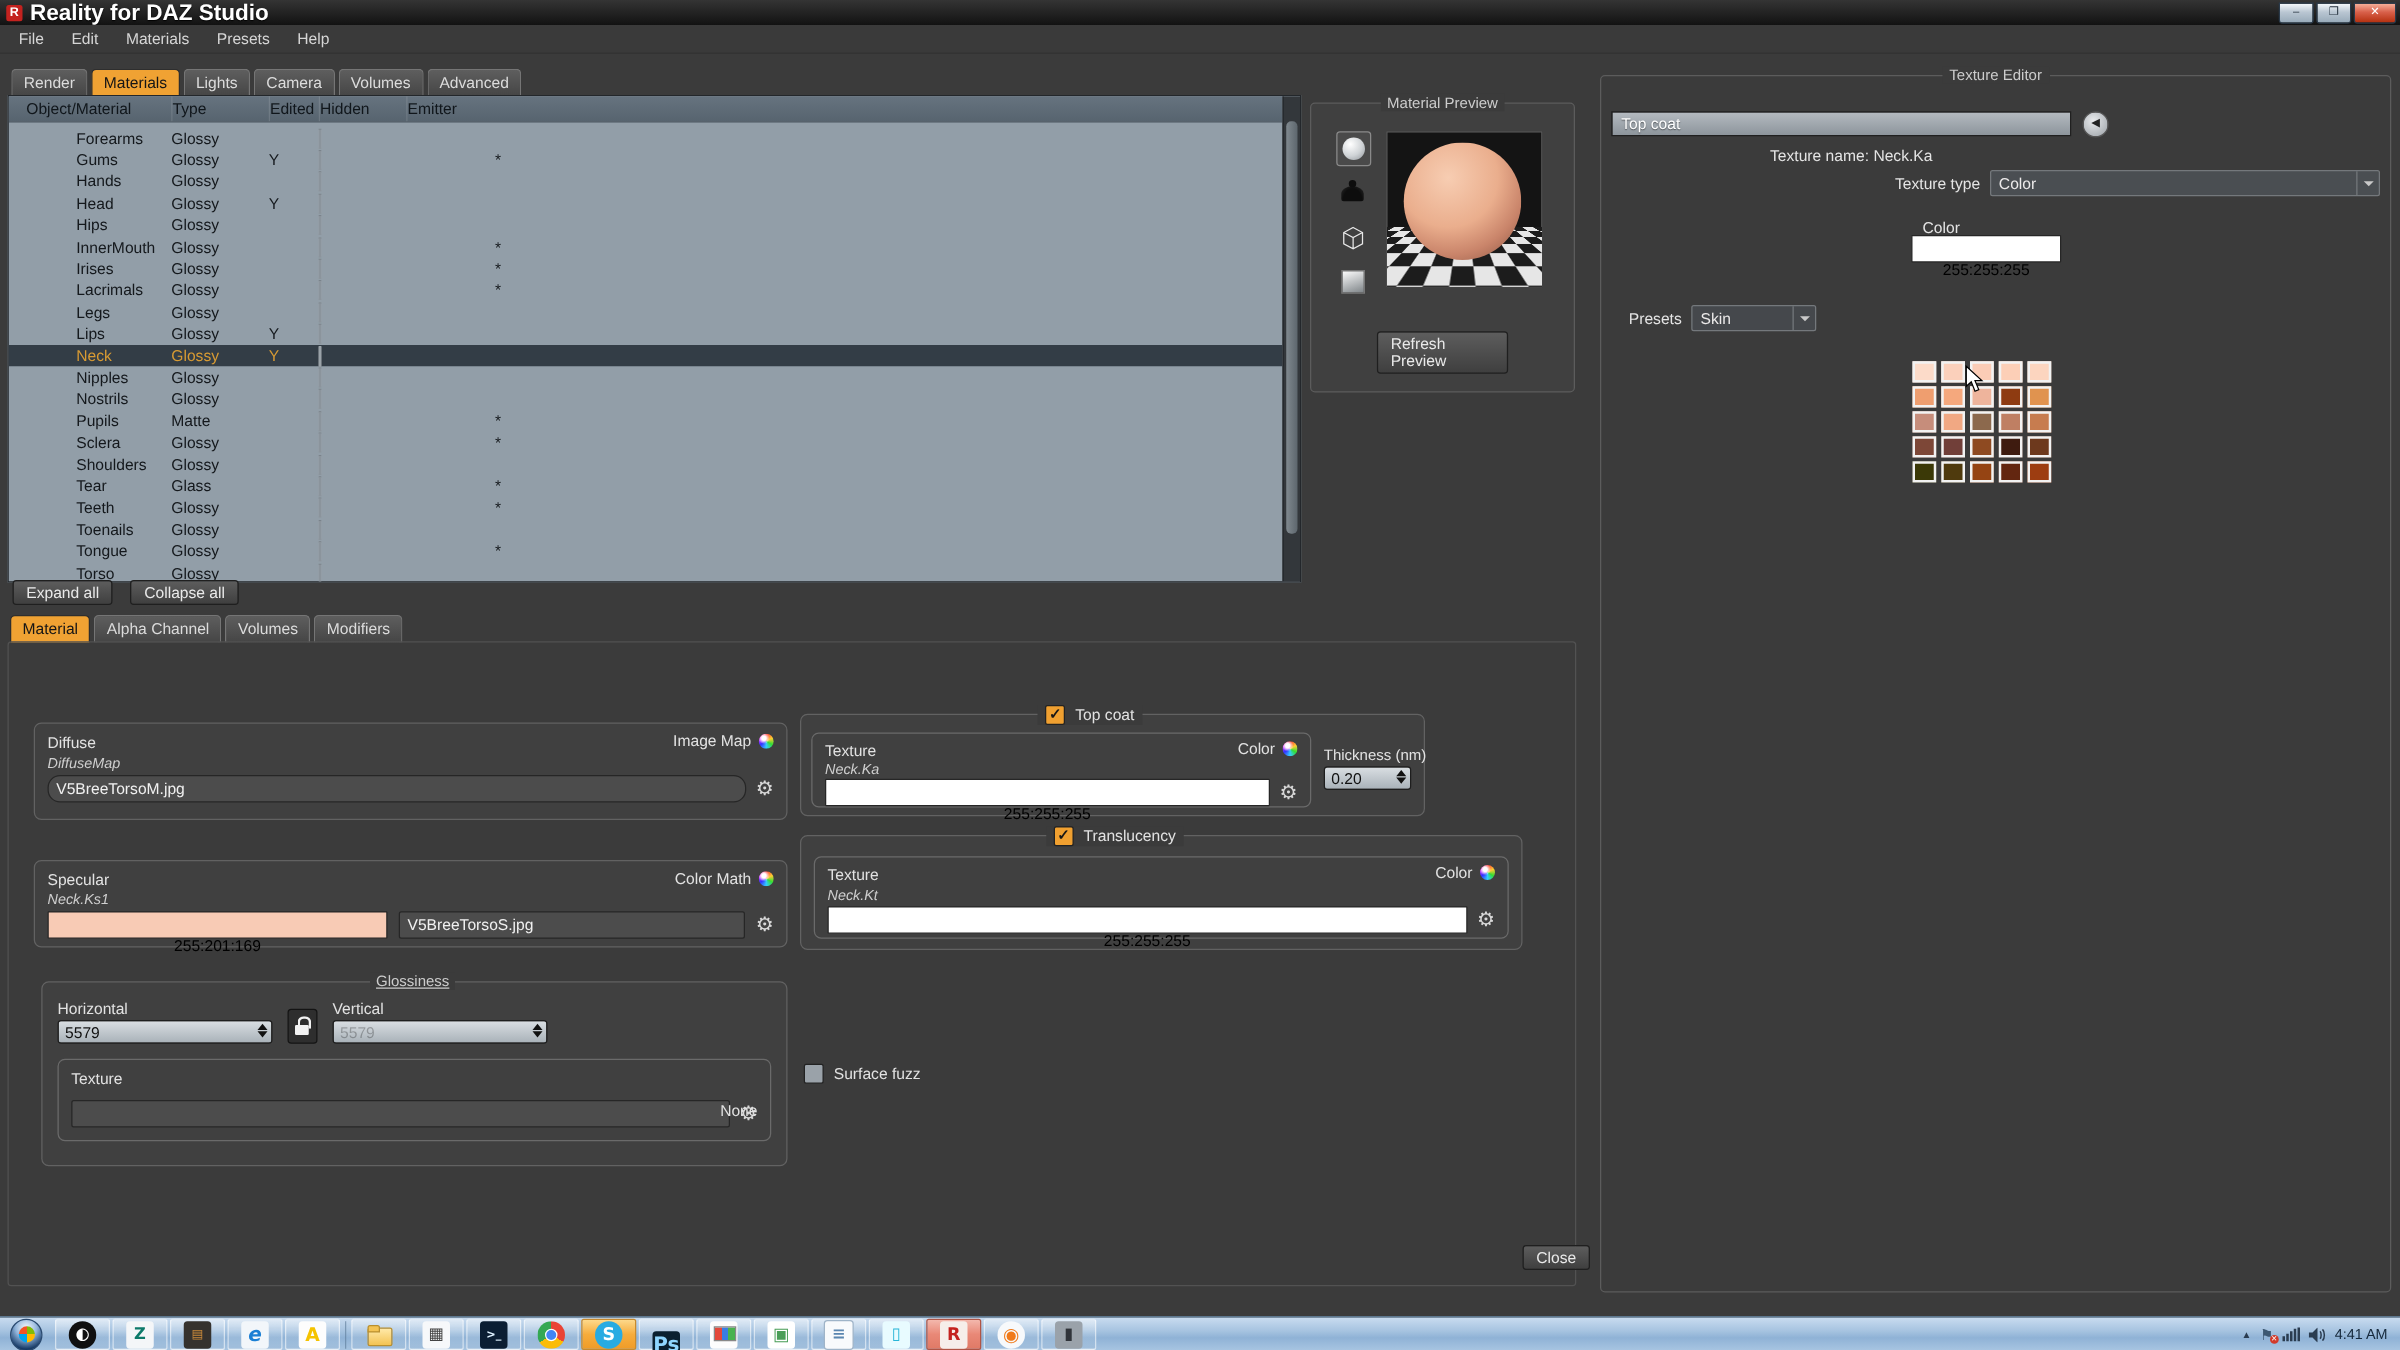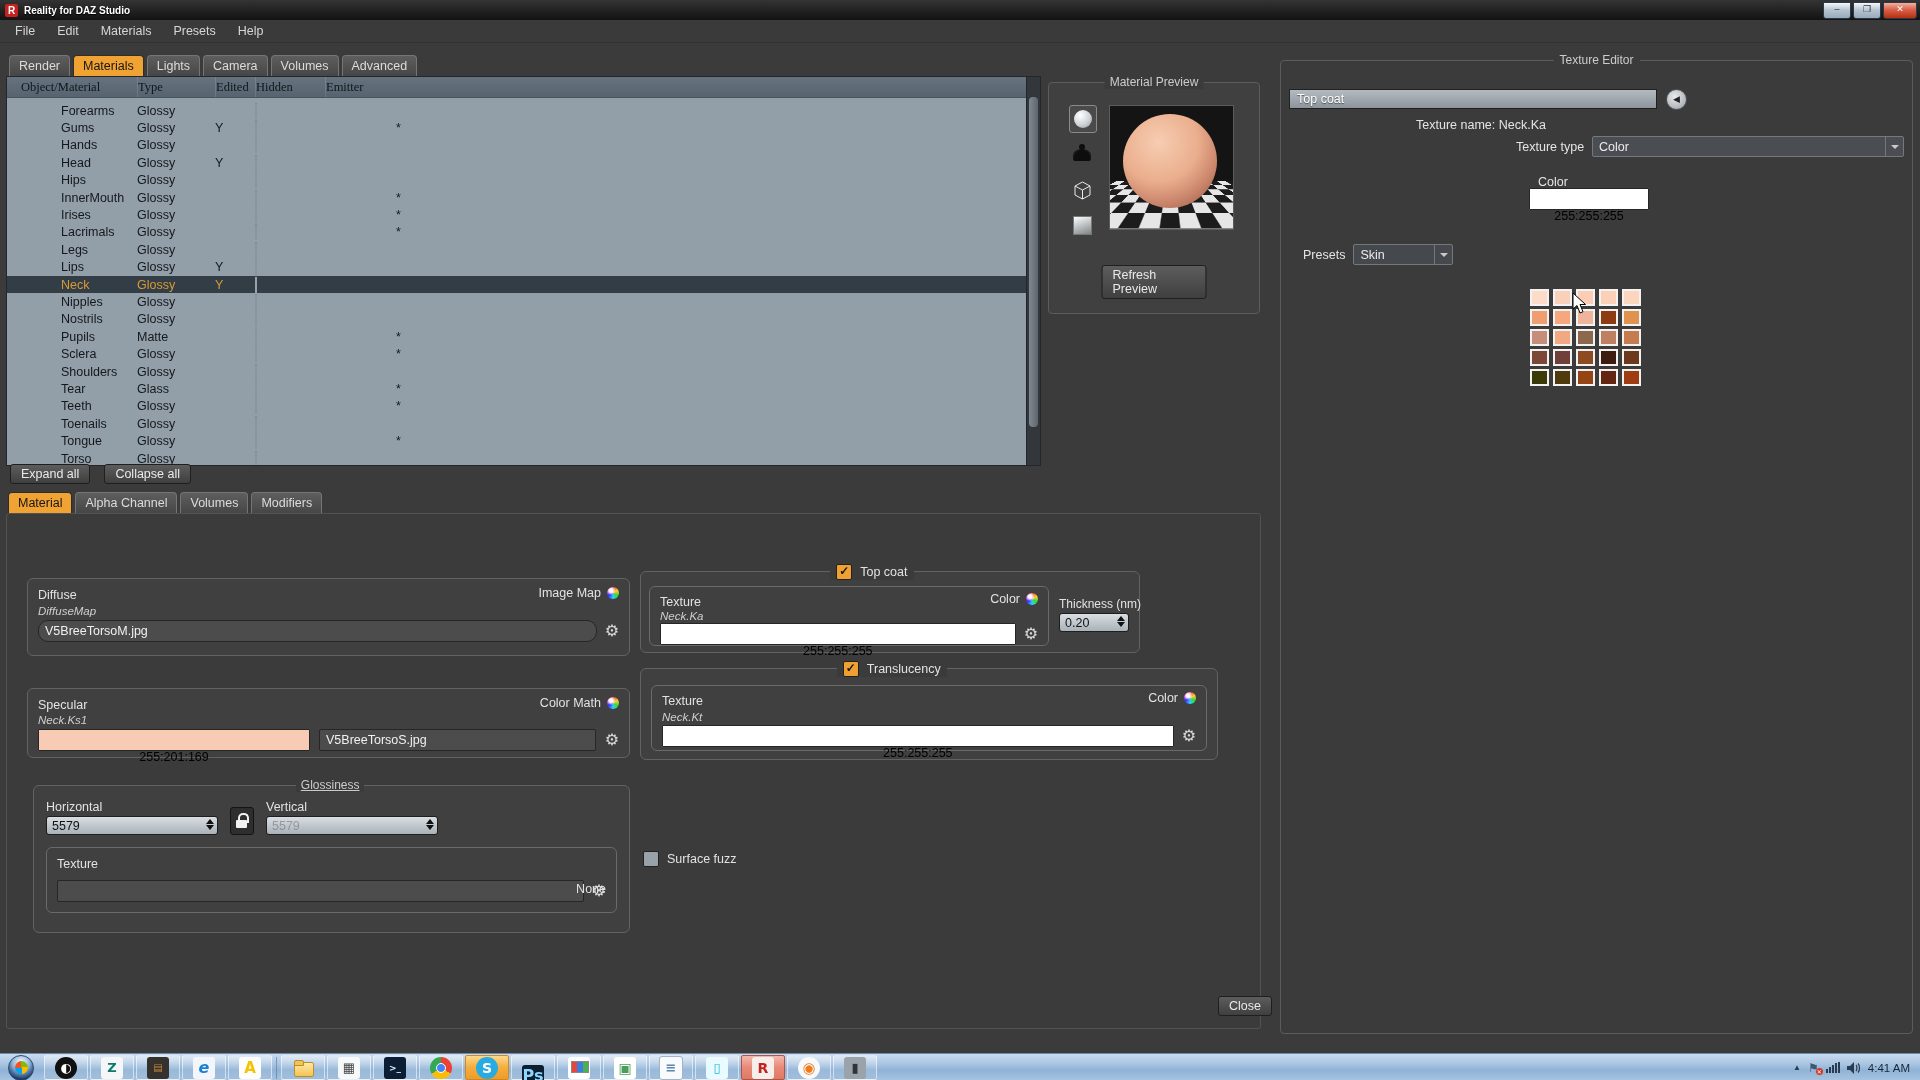--- a/index.html
+++ b/index.html
@@ -6,21 +6,21 @@
     background:#3b3b3b;font-family:"Liberation Sans",sans-serif;
     -webkit-font-smoothing:antialiased;}
   #screen{position:relative;width:1920px;height:1080px;}
   .abs{position:absolute;}
 
   
   .titlebar{left:0;top:0;width:1920px;height:20px;
     background:linear-gradient(#343434,#121212);display:flex;align-items:center;color:#fff;}
   .app-icon{width:13px;height:13px;margin:0 6px 0 5px;background:#c4221f;border-radius:2px;
     color:#fff;font-weight:bold;font-size:10px;line-height:13px;text-align:center;}
-  .win-title{font-size:10px;font-weight:bold;text-shadow:0 1px 1px #000;}
+  .win-title{font-size:18px;font-weight:bold;text-shadow:0 1px 1px #000;}
   .winbtns{position:absolute;right:3px;top:2px;display:flex;gap:2px;}
   .wbtn{width:26px;height:15px;border:1px solid #2a3a4a;border-radius:0 0 3px 3px;
     background:linear-gradient(#f4f7fa,#b9c6d2 45%,#98aab9);color:#24313d;
     font-size:9px;line-height:13px;text-align:center;}
   .wbtn.close{width:32px;background:linear-gradient(#f6b09a,#d8604a 45%,#b5300f);color:#fff;}
 
   
   .menubar{left:0;top:20px;width:1920px;height:22px;background:#3a3a3a;
     display:flex;align-items:center;padding-left:4px;border-bottom:1px solid #323232;}
   .menu-item{color:#d6d6d6;font-size:12.5px;padding:2px 11px;}
@@ -32,21 +32,21 @@
   .tab{background:linear-gradient(#5e5e5e,#454545);border:1px solid #757575;border-bottom:none;
     border-radius:4px 4px 0 0;color:#dcdcdc;padding:3px 9px 4px;font-size:12.5px;}
   .tab.active{background:#f0a233;color:#161616;border-color:#2e2e2e;}
 
   
   .mat-table{left:6px;top:76px;width:1033px;height:388px;background:#929ea8;
     border:1px solid #23272b;display:flex;overflow:hidden;}
   .tbl-main{flex:1;overflow:hidden;}
   .thead{height:20px;background:linear-gradient(#66737f,#57646f);border-bottom:1px solid #49545e;
     display:grid;grid-template-columns:116px 78px 40px 70px 71px 1fr;padding-left:14px;
-    align-items:center;font-size:12.5px;color:#10161b;font-family:Liberation Serif, serif;}
+    align-items:center;font-size:12.5px;color:#10161b;}
   .thead span{border-left:1px solid rgba(255,255,255,.12);padding-left:0px;height:100%;
     display:flex;align-items:center;}
   .thead span:first-child{border-left:none;}
   .tsliver{height:4px;}
   .trow{height:17.4px;display:grid;grid-template-columns:116px 78px 40px 70px 71px 1fr;
     padding-left:14px;align-items:center;font-size:12.5px;color:#14181c;}
   .trow .c-name{padding-left:40px;}
   .trow.sel{background:#333d46;color:#d89b33;}
   .rowbox{width:11px;height:12px;background:#a2aab1;border:1px solid #8b949c;
     border-top-color:#747d85;box-shadow:inset 0 1px 1px rgba(255,255,255,.35);}

